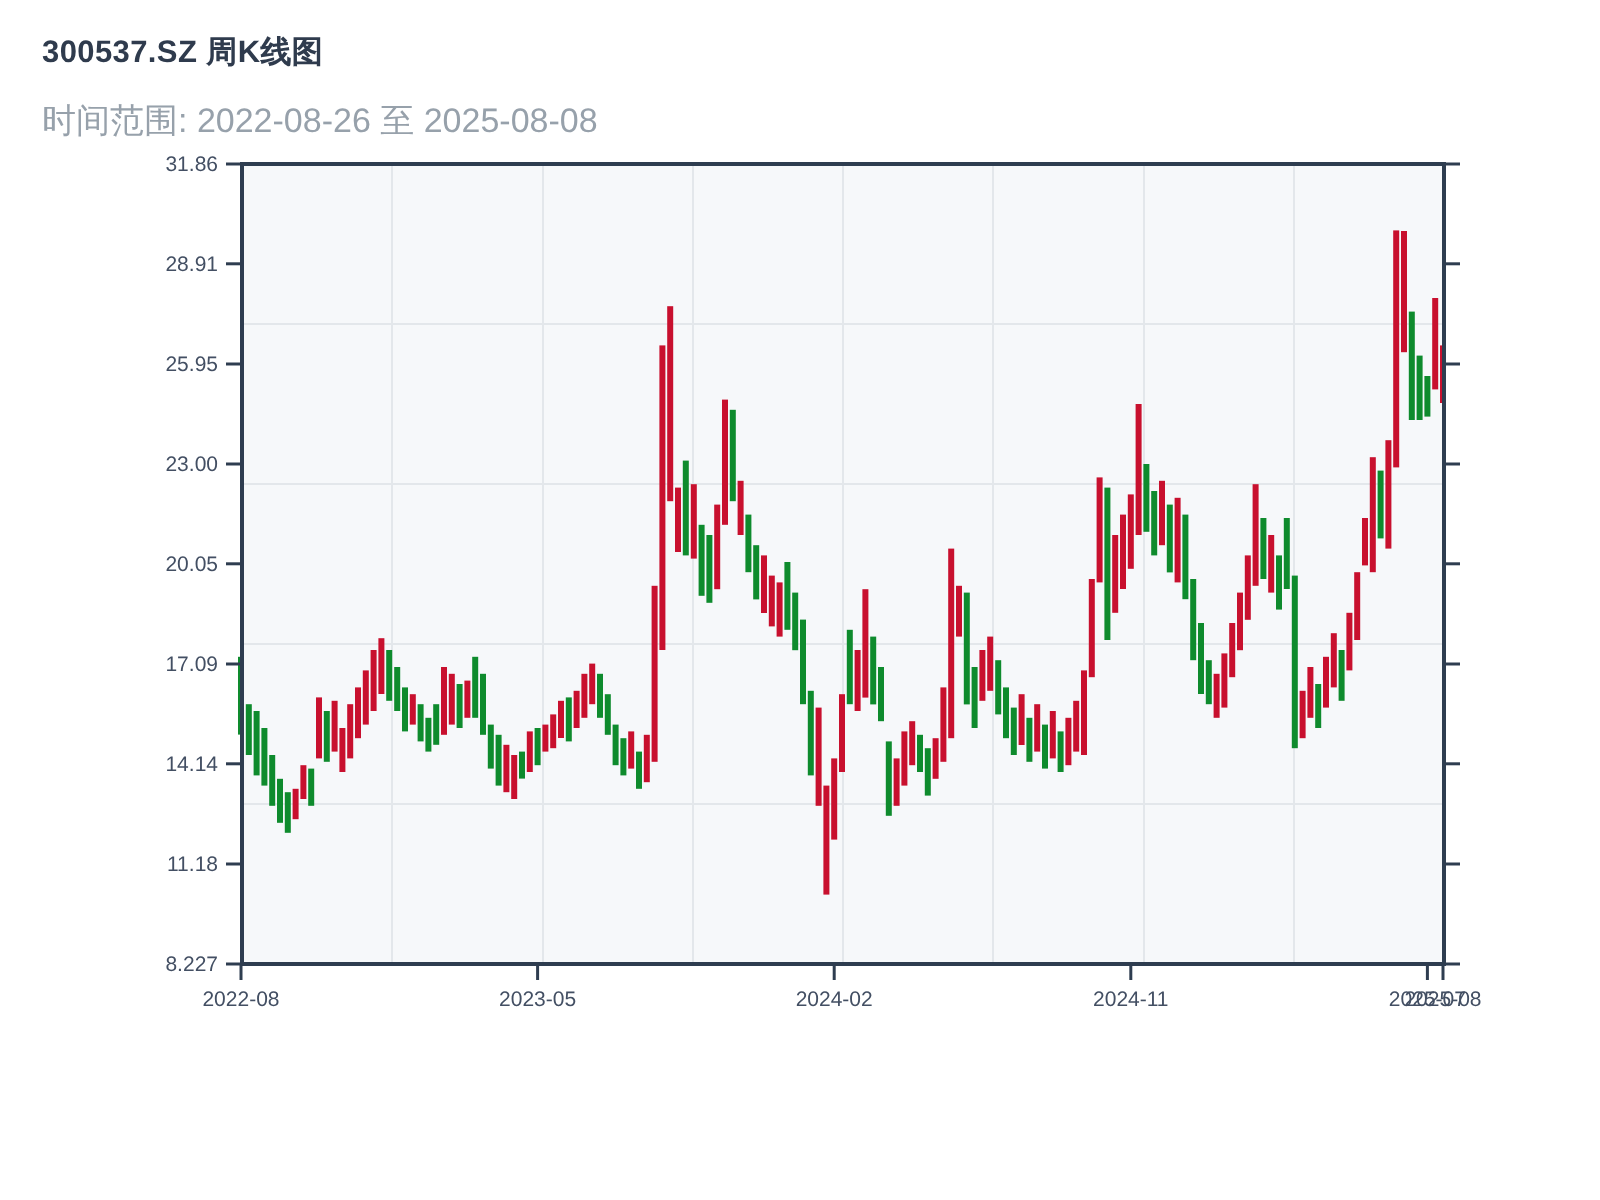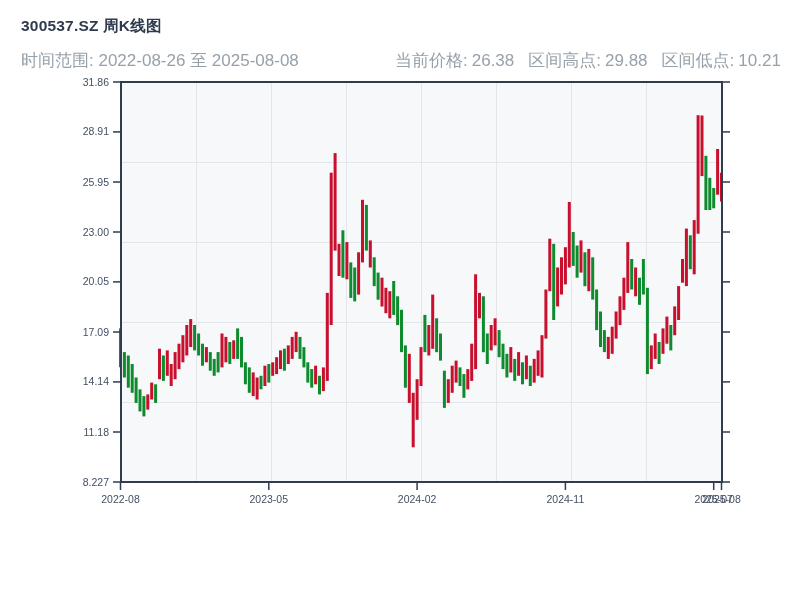--- a/index.html
+++ b/index.html
@@ -12,21 +12,20 @@
   .sub .lbl{margin-right:4px;}
   .sub .grp{margin-right:14px;}
   svg text{font-family:"Liberation Sans","DejaVu Sans",sans-serif;}
 </style>
 </head>
 <body>
 
 <div class="stage">
   <div class="title">300537.SZ 周K线图</div>
   <div class="sub sub-left">时间范围: 2022-08-26 至 2025-08-08</div>
-  <div class="sub sub-right"><span class="grp"><span class="lbl">当前价格:</span><span>26.38</span></span><span class="grp"><span class="lbl">区间高点:</span><span>29.88</span></span><span class="grp"><span class="lbl">区间低点:</span><span>10.21</span></span></div>
   <svg width="800" height="600" viewBox="0 0 800 600" style="position:absolute;left:0;top:0;">
       <rect x="121" y="82" width="601" height="400" fill="#f6f8fa"></rect>
       <line x1="196.1" y1="82" x2="196.1" y2="482" stroke="#e3e7eb" stroke-width="1" shape-rendering="crispEdges"></line>
       <line x1="271.3" y1="82" x2="271.3" y2="482" stroke="#e3e7eb" stroke-width="1" shape-rendering="crispEdges"></line>
       <line x1="346.4" y1="82" x2="346.4" y2="482" stroke="#e3e7eb" stroke-width="1" shape-rendering="crispEdges"></line>
       <line x1="421.5" y1="82" x2="421.5" y2="482" stroke="#e3e7eb" stroke-width="1" shape-rendering="crispEdges"></line>
       <line x1="496.6" y1="82" x2="496.6" y2="482" stroke="#e3e7eb" stroke-width="1" shape-rendering="crispEdges"></line>
       <line x1="571.8" y1="82" x2="571.8" y2="482" stroke="#e3e7eb" stroke-width="1" shape-rendering="crispEdges"></line>
       <line x1="646.9" y1="82" x2="646.9" y2="482" stroke="#e3e7eb" stroke-width="1" shape-rendering="crispEdges"></line>
       <line x1="121" y1="162.0" x2="722" y2="162.0" stroke="#e3e7eb" stroke-width="1" shape-rendering="crispEdges"></line>

